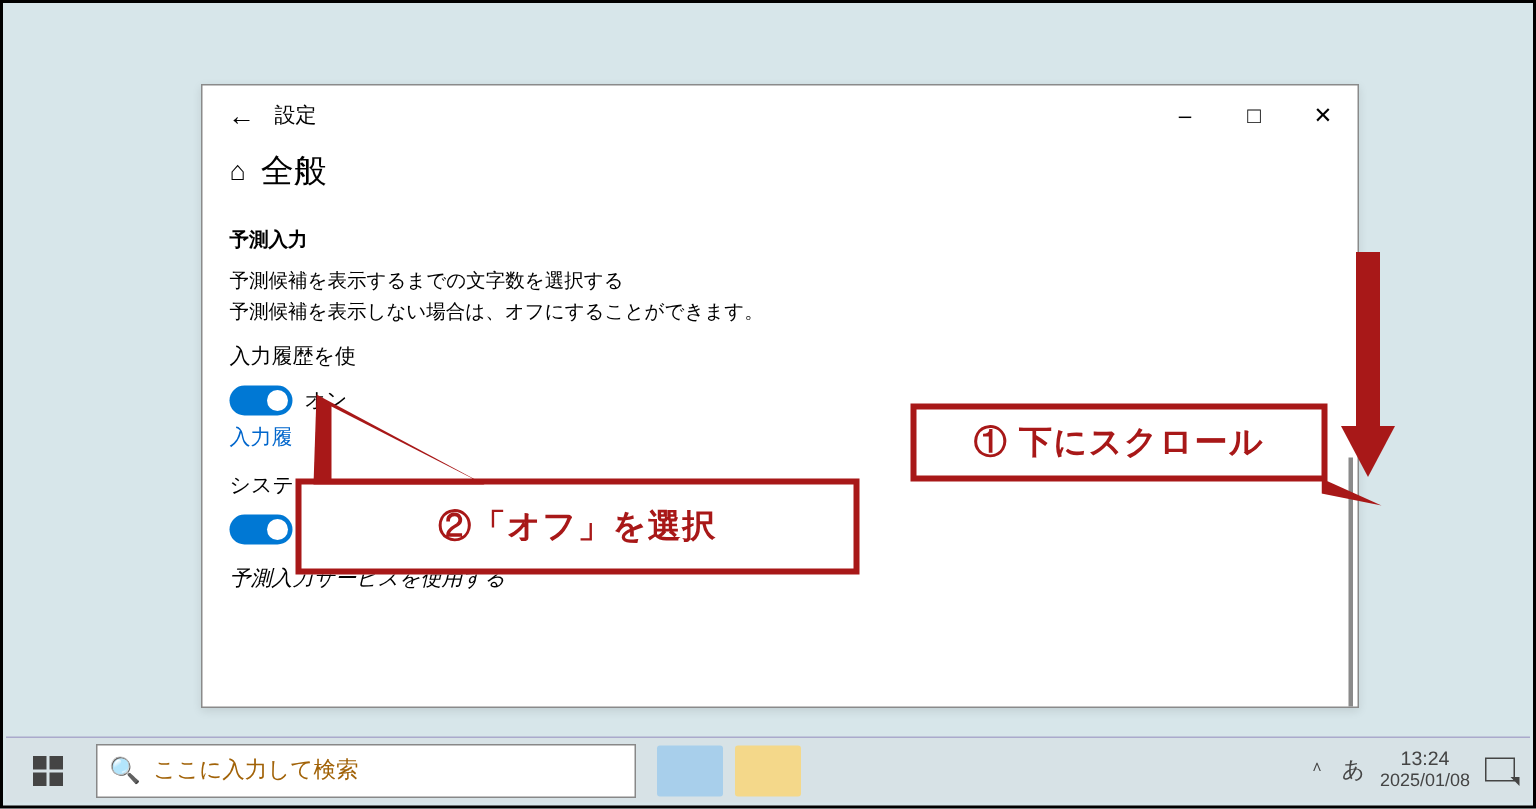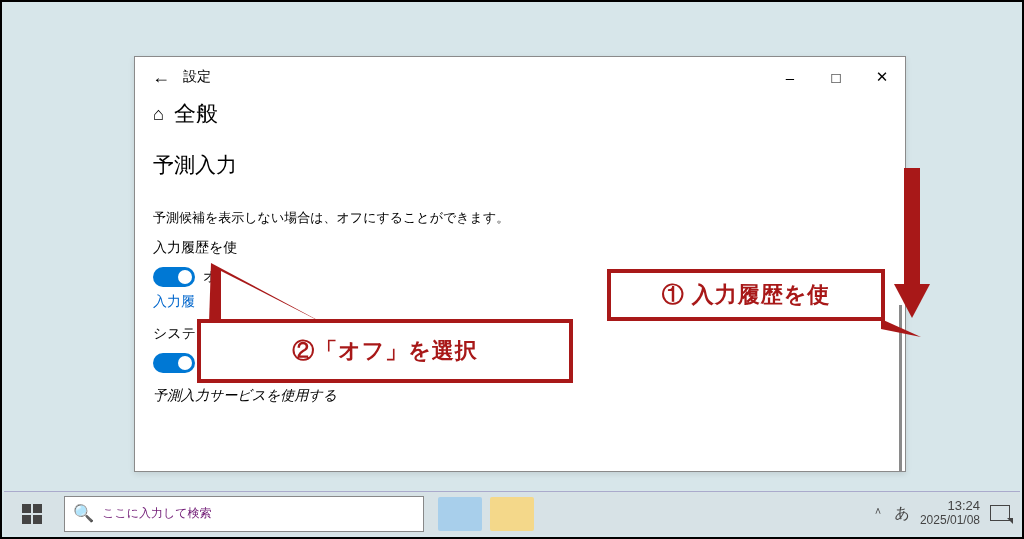--- a/index.html
+++ b/index.html
@@ -57,21 +57,21 @@
   }
   .home-icon { font-size: 18px; color:#000; }
   .heading { font-size: 22px; font-weight: 400; }
 
   .content {
     padding: 8px 18px;
     position: relative;
     height: calc(100% - 100px);
     overflow: hidden;
   }
-  .sec-h { font-size: 21px; font-weight: 400; margin-top: 6px; }
+  .sec-h { font-size: 13px; font-weight: 700; margin-top: 6px; }
   .desc { font-size: 13px; line-height: 1.6; margin-top: 8px; color:#000; }
 
   .dropdown {
     margin-top: 14px;
     width: 216px; height: 34px;
     border: 2px solid #555;
     display: flex; align-items: center;
     padding: 0 10px;
     font-size: 14px;
     background:#fff;
@@ -130,29 +130,29 @@
     border-top:1px solid #aac;
   }
   .start { width:56px; height:44px; display:flex; align-items:center; justify-content:center;}
   .start-grid{ width:20px; height:20px; display:grid; grid-template:1fr 1fr/1fr 1fr; gap:2px;}
   .start-grid span{ background:#444;}
   .searchbox{
     height:36px; width:360px; background:#fff; border:1px solid #888;
     display:flex; align-items:center; gap:8px; padding:0 8px; margin-left:4px;
   }
   .searchbox .mag{ font-size:17px; color:#333;}
-  .searchbox .ph{ font-size:12px; color:#701a75;}
+  .searchbox .ph{ font-size:15px; color:#a16207;}
   .task-pins{ display:flex; gap:8px; margin-left:14px;}
   .pin{ width:44px; height:34px; border-radius:2px;}
   .pin.blue{ background:#a8cfeb;}
   .pin.yel{ background:#f4d88a;}
   .tray{ margin-left:auto; display:flex; align-items:center; gap:10px; padding-right:10px; color:#444; font-size:13px;}
   .tray .up{ font-size:13px;}
   .tray .lang{ font-size:15px;}
-  .clock{ text-align:right; line-height:1.15;}
+  .clock{ text-align:center; line-height:1.15;}
   .clock .d{ font-size:12px;}
   .notif{ width:20px; height:16px; border:1.5px solid #444; position:relative;}
   .notif::after{ content:""; position:absolute; right:-4px; bottom:-4px; width:0;height:0;
     border-left:6px solid transparent; border-top:6px solid #444;}
 </style>
 </head>
 <body>
 
 <div class="window">
   <div class="titlebar">
@@ -166,21 +166,21 @@
   </div>
 
   <div class="heading-row">
     <span class="home-icon">⌂</span>
     <span class="heading">全般</span>
   </div>
 
   <div class="content">
     <div class="sec-h">予測入力</div>
     <div class="desc">
-      <br>
+      <span>予測候補を表示するまでの文字数を選択する</span><br>
       <span>予測候補を表示しない場合は、オフにすることができます。</span>
     </div>
 
 
     <div class="subrow">
       <span>入力履歴を使</span>
     </div>
     <div class="subrow">
       <div class="toggle on"></div>
       <span>オン</span>
@@ -203,21 +203,21 @@
 
   <div class="scrollbar"></div>
 </div>
 
 <div class="arrow-down">
   <div class="shaft"></div>
     <div class="head"></div>
 </div>
 
 <div class="annot annot1">
-  <span>① 入力履歴を使</span>
+  <span>① 下にスクロール</span>
 </div>
 <div class="tail" style="left:879px; top:313px;">
   <svg width="42" height="26">
       <polygon points="0,4 40,22 0,14" fill="#a81818"></polygon>
     </svg>
 </div>
 
 <div class="annot annot2">
   <span>②「オフ」を選択</span>
 </div>

